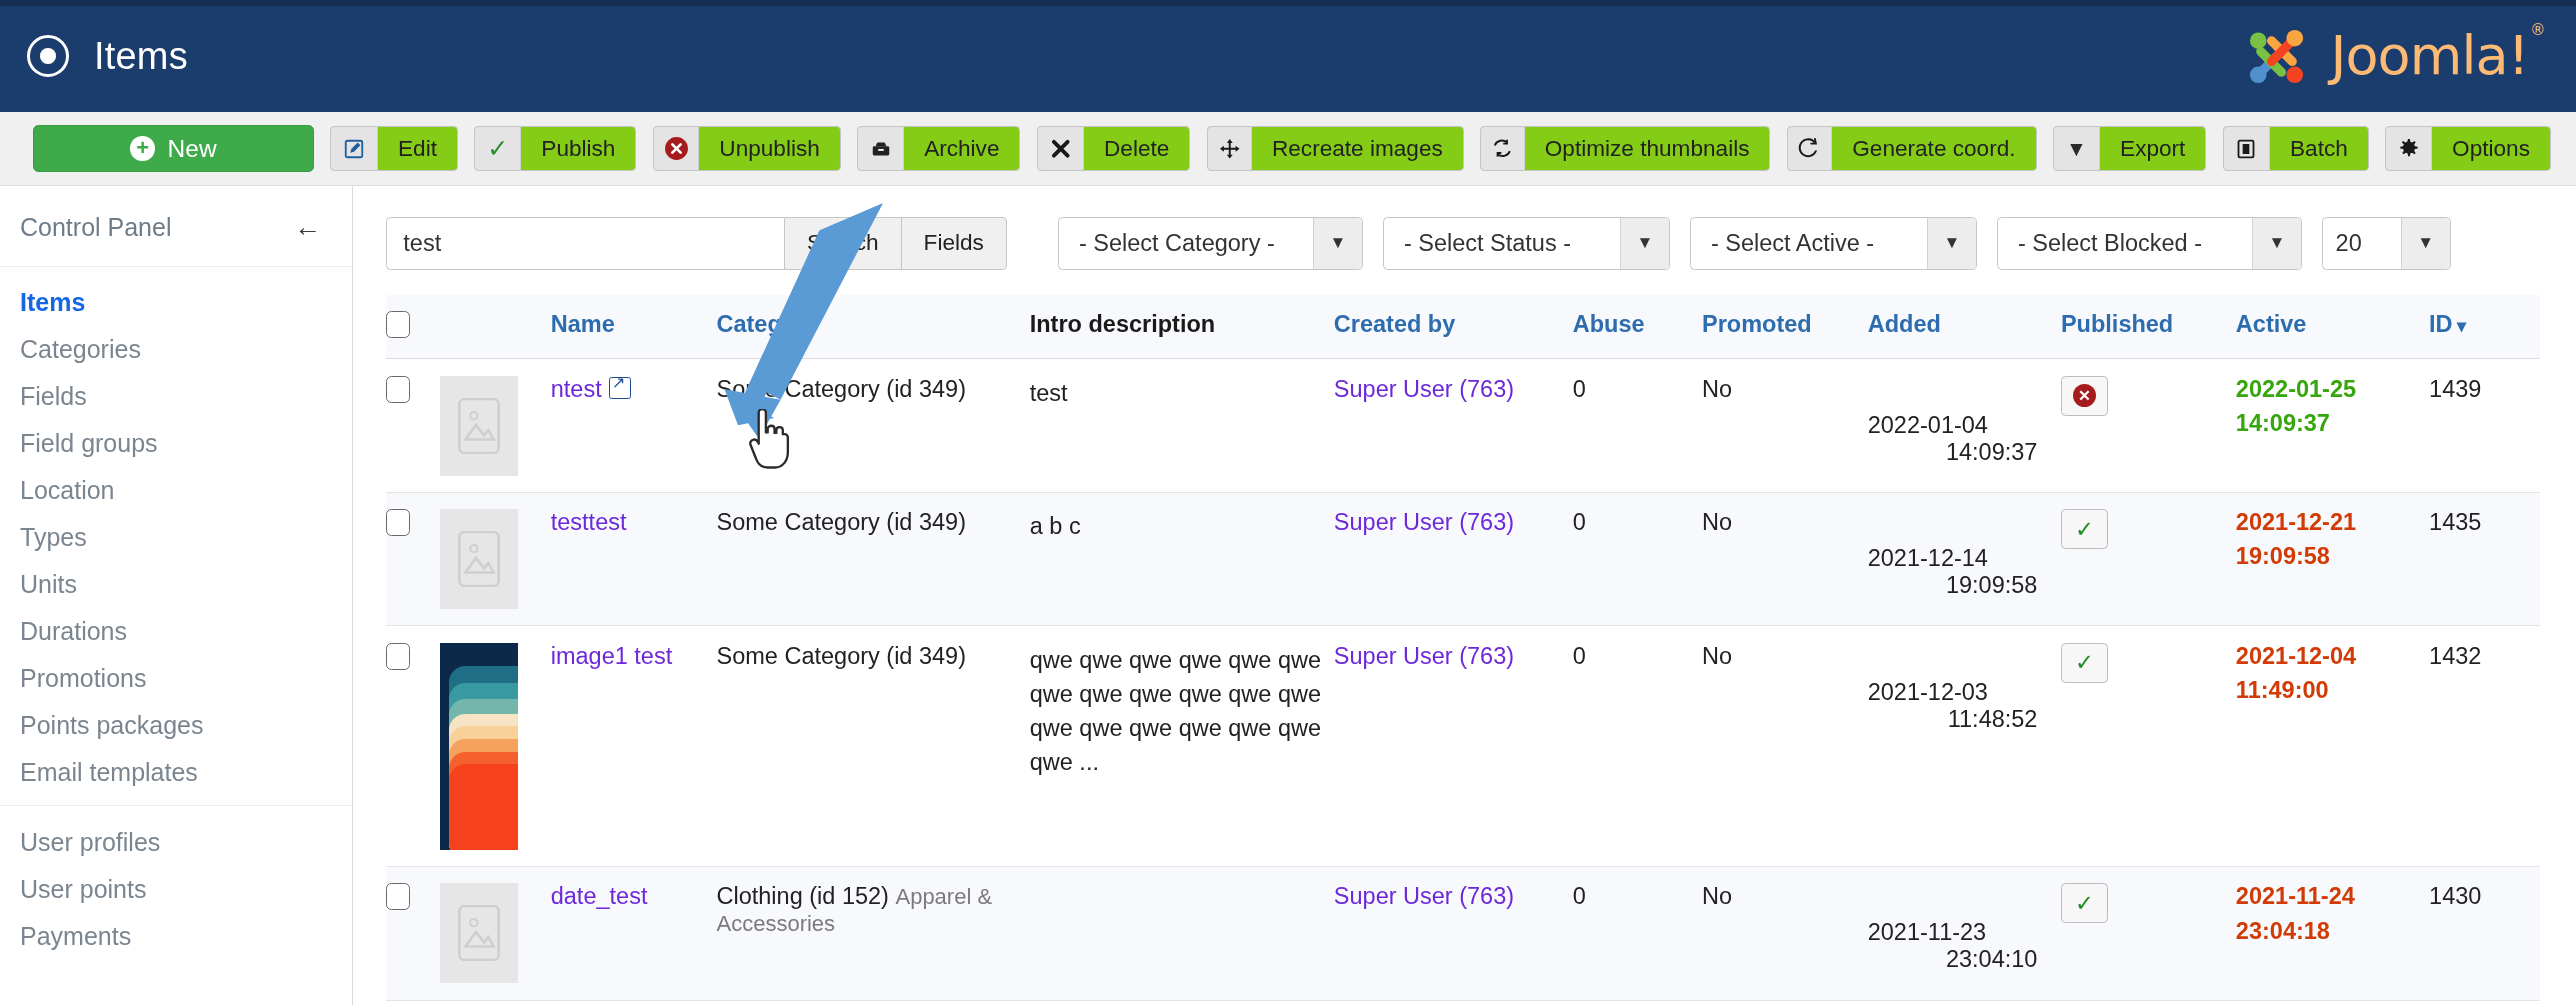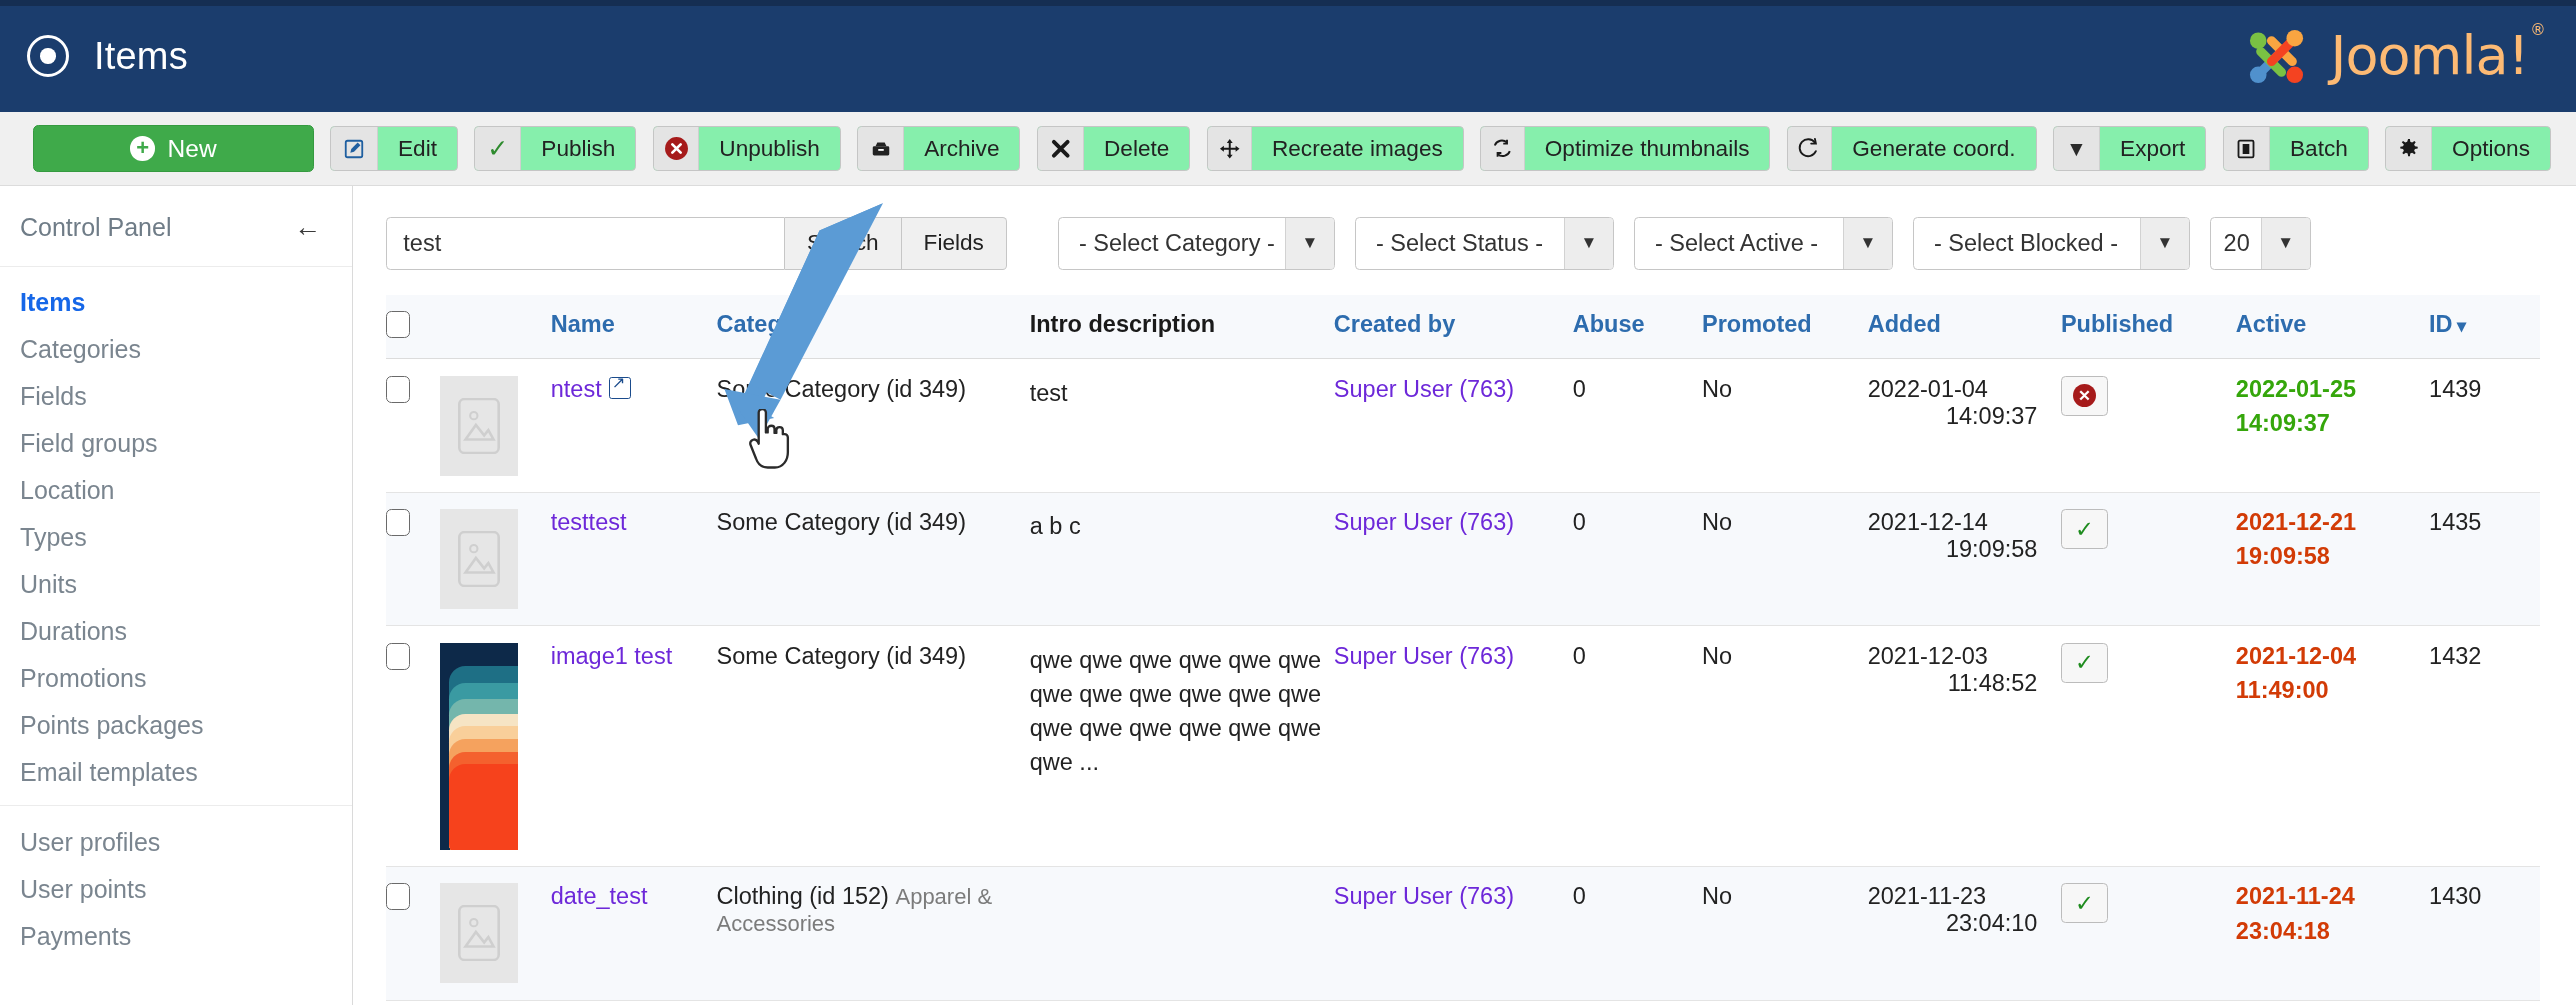--- a/index.html
+++ b/index.html
@@ -69,21 +69,21 @@
     display: flex;
     align-items: center;
     padding: 0 25px 0 33px;
     gap: 16.3px;
   }
   .btn {
     display: flex; align-items: stretch;
     height: 45px;
     border: 0.9px solid #c5c5c5;
     border-radius: 4.5px;
-    background: #86efac;
+    background: #84cc16;
     overflow: hidden;
     cursor: pointer;
     white-space: nowrap;
   }
   .btn .ico {
     width: 49px;
     background: #e4e4e4;
     border-right: 0.9px solid #cfcfcf;
     display: flex; align-items: center; justify-content: center;
     font-size: 20px;
@@ -182,20 +182,21 @@
     cursor: pointer;
   }
   .sbtn.last { border-radius: 0 4.5px 4.5px 0; }
   .filters { display: flex; align-items: center; gap: 20px; margin-left: 51px; }
   .sel {
     display: flex; align-items: stretch; height: 53px;
     border: 0.9px solid #c6c6c6; border-radius: 4.5px;
     background: #ffffff;
     overflow: hidden;
     cursor: pointer;
+    gap: 28px;
   }
   .sel .v {
     display: flex; align-items: center;
     padding: 0 20px;
     font-size: 23.5px; color: #333;
     white-space: nowrap;
   }
   .sel .c {
     width: 49px; background: #ededed; border-left: 0.9px solid #d2d2d2;
     display: flex; align-items: center; justify-content: center;
@@ -264,21 +265,21 @@
   }
   .thumb-img .ring {
     position: absolute; left: 9px; right: -36px;
     border-radius: 16.3px 0 0 16.3px;
   }
   .link { color: #6d28d9; cursor: pointer; }
   .cat-sub { color: #7b7b7b; font-size: 22px; margin-top: 9px; }
   .intro-line { line-height: 1.45; }
   .date { color: #222; text-align: left; }
   .date .t { display:block; text-align: right; padding-right: 23.5px; }
-  .date .d { display:block; }
+  .date .d { display:block;margin-top:36px; }
   .act-green { color: #35a60b; font-weight: bold; }
   .act-red   { color: #d23b06; font-weight: bold; }
   .act .t { display:block; margin-top: 7.2px; }
 
   .statebtn {
     width: 47px; height: 40px;
     border: 0.9px solid #bcbcbc; border-radius: 4.5px;
     background: #f7f7f7;
     display: flex; align-items: center; justify-content: center;
     cursor: pointer;

